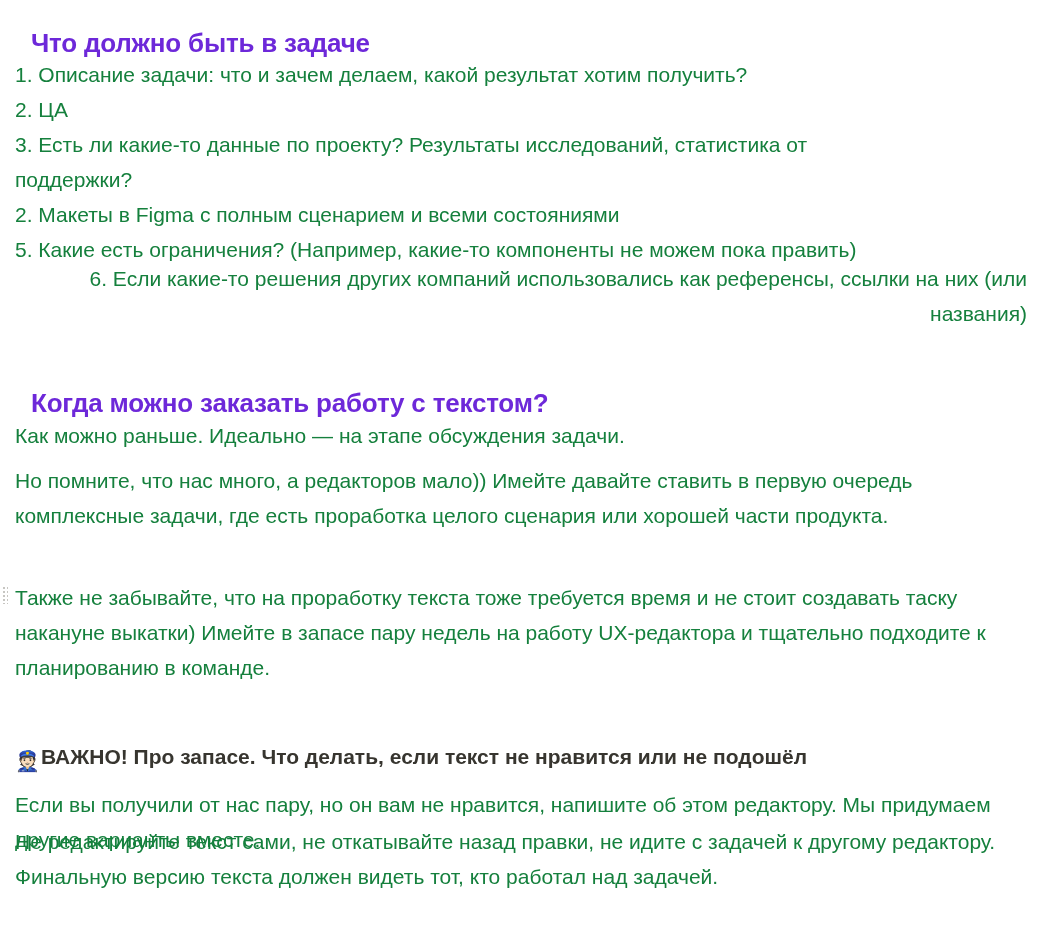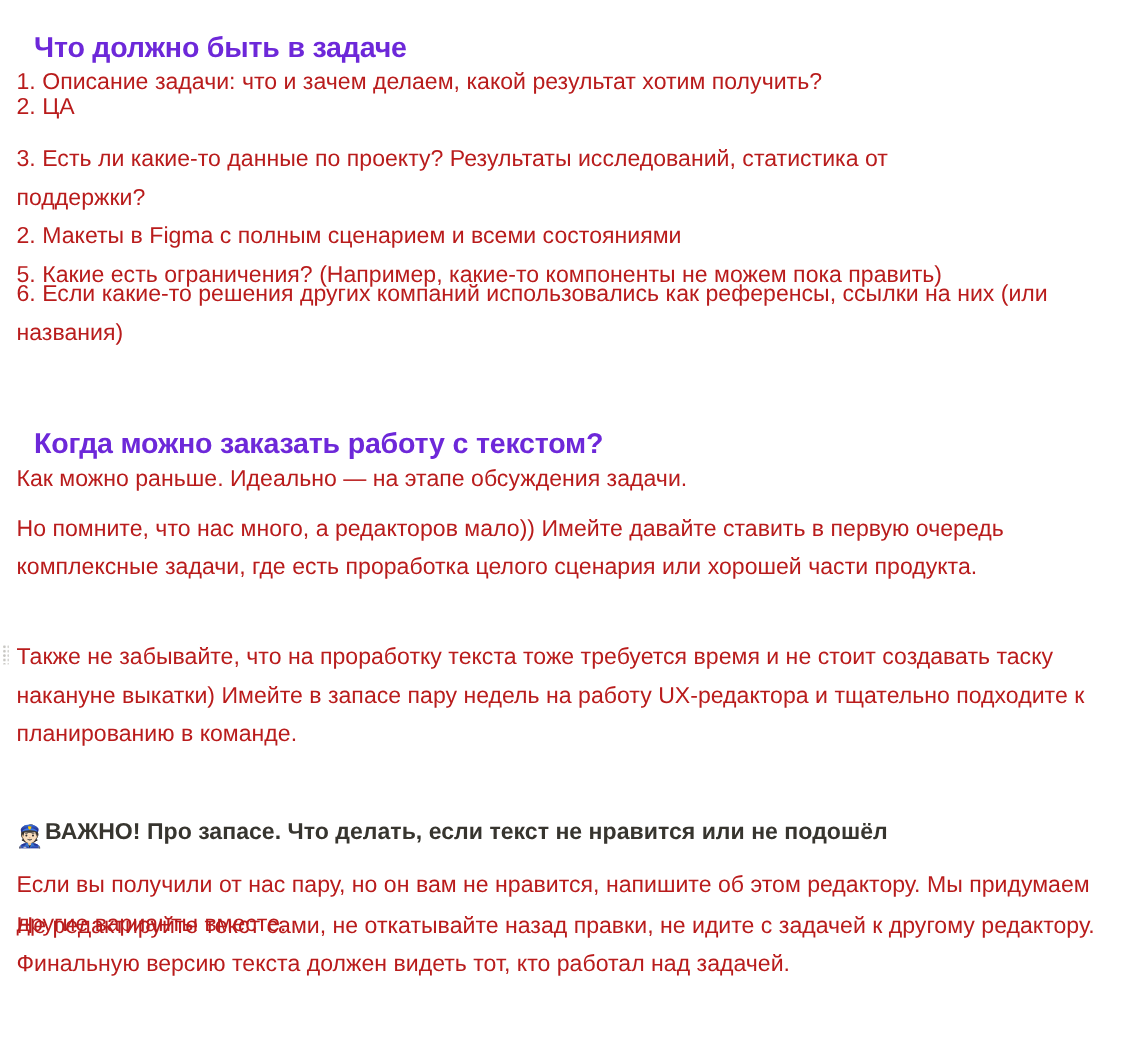--- a/index.html
+++ b/index.html
@@ -7,41 +7,41 @@
     width: 1037px; height: 946px; overflow: hidden;
     font-family: "Liberation Sans", sans-serif;
     color: #37352f;
     position: relative;
   }
   .page { position: absolute; left: 15px; top: 0; width: 1015px; }
   .h2 {
     font-weight: bold; font-size: 26px; line-height: 34px;
     color: #6d28d9; margin: 16px; letter-spacing: -0.2px;
   }
-  .p { font-size: 21px; line-height: 35px; margin: 0; color: #b91c1c; }
+  .p { font-size: 21px; line-height: 35px; margin: 0; color: #15803d; }
   .h3 { font-weight: bold; font-size: 21px; line-height: 30px; margin: 0; display: flex; align-items: center; }
   .emoji { font-size: 20px; margin-right: 4px; display: inline-block; width: 22px; height: 22px; }
   .handle {
     position: absolute; left: 2px; width: 6px; height: 18px;
     background-image: radial-gradient(circle, #c7c6c2 1px, transparent 1.3px);
     background-size: 4px 4px;
   }
 </style>
 </head>
 <body>
 
 <div class="page">
   <h2 class="h2" style="position:absolute; top:10px;">Что должно быть в задаче</h2>
 
   <p class="p" style="position:absolute; top:57px; white-space:nowrap;">1. Описание задачи: что и зачем делаем, какой результат хотим получить?</p>
-  <p class="p" style="position:absolute; top:80px;">2. ЦА</p>
+  <p class="p" style="position:absolute; top:92px;">2. ЦА</p>
   <p class="p" style="position:absolute; top:127px; width:910px;">3. Есть ли какие-то данные по проекту? Результаты исследований, статистика от поддержки?</p>
   <p class="p" style="position:absolute; top:197px; white-space:nowrap;">2. Макеты в Figma с полным сценарием и всеми состояниями</p>
   <p class="p" style="position:absolute; top:232px; white-space:nowrap;">5. Какие есть ограничения? (Например, какие-то компоненты не можем пока править)</p>
-  <p class="p" style="position:absolute; top:250px; width:1012px;">6. Если какие-то решения других компаний использовались как референсы, ссылки на них (или названия)</p>
+  <p class="p" style="position:absolute; top:261px; width:1012px;text-align:right;">6. Если какие-то решения других компаний использовались как референсы, ссылки на них (или названия)</p>
 
   <h2 class="h2" style="position:absolute; top:370px;">Когда можно заказать работу с текстом?</h2>
 
   <p class="p" style="position:absolute; top:418px; white-space:nowrap;">Как можно раньше. Идеально — на этапе обсуждения задачи.</p>
   <p class="p" style="position:absolute; top:463px; width:940px;">Но помните, что нас много, а редакторов мало)) Имейте давайте ставить в первую очередь комплексные задачи, где есть проработка целого сценария или хорошей части продукта.</p>
   <p class="p" style="position:absolute; top:580px; width:1012px;">Также не забывайте, что на проработку текста тоже требуется время и не стоит создавать таску накануне выкатки) Имейте в запасе пару недель на работу UX-редактора и тщательно подходите к планированию в команде.</p>
 
   <div class="h3" style="position:absolute; top:742px;">
     <span class="emoji">👮🏻</span>
     <span>ВАЖНО! Про запасе. Что делать, если текст не нравится или не подошёл</span>

